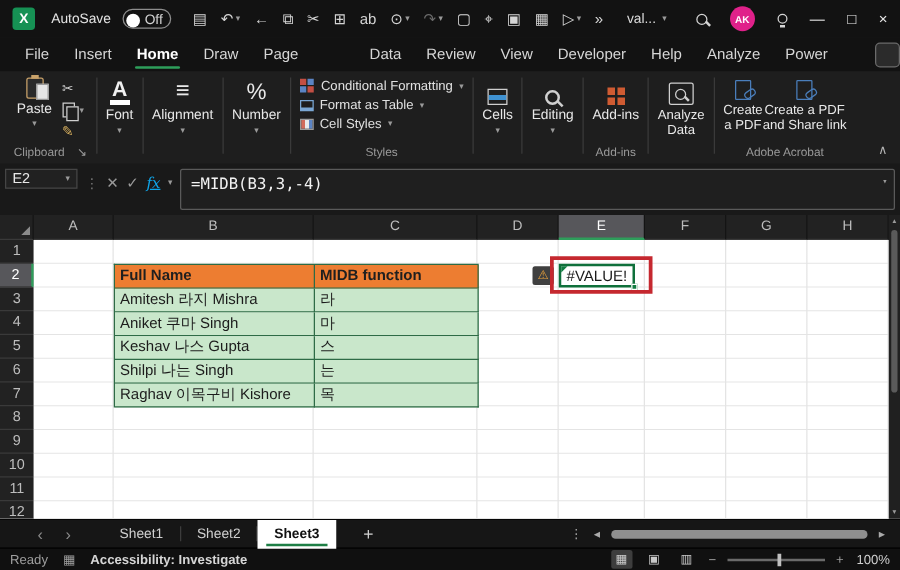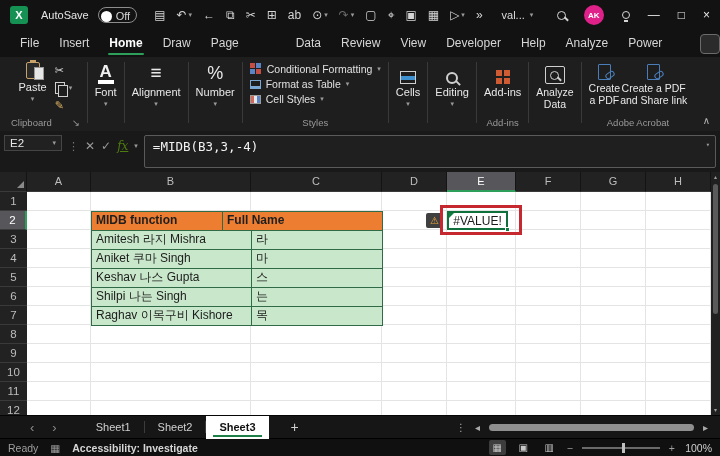--- a/index.html
+++ b/index.html
@@ -39,21 +39,21 @@
   .rtab.active::after { content:''; position:absolute; left:9px; right:9px; bottom:2px; height:2.5px;
     background:#2E9E5B; border-radius:2px; }
   .comments-btn { margin-left:auto; height:20px; display:flex; align-items:center; gap:5px;
     border:1px solid #6b6b6b; border-radius:4px; background:#2b2b2b; color:#ececec;
     font-size:11px; padding:0 9px; }
 
   
   .ribbon { height:74px; background:#1E1E1E; display:flex; position:relative; padding-left:4px; }
   .vsep { width:1px; background:#3a3a3a; margin:5px 0 8px; }
   .rgroup { display:flex; flex-direction:column; align-items:center; padding:5px 7px 0; }
-  .glabel { font-size:9.5px; color:#9a9a9a; margin-top:auto; padding-bottom:3px; display:flex; gap:20px; align-items:center; }
+  .glabel { font-size:9.5px; color:#9a9a9a; margin-top:auto; padding-bottom:3px; display:flex; gap:10px; align-items:center; }
   .bigbtn { display:flex; flex-direction:column; align-items:center; gap:2px; color:#e8e8e8; font-size:11px; }
   .bigicon { height:22px; display:flex; align-items:flex-end; justify-content:center; color:#e8e8e8; }
   .clip-row { display:flex; gap:8px; align-items:flex-start; }
   .mini-col { display:flex; flex-direction:column; gap:5px; padding-top:2px; }
   .mini { font-size:11px; color:#d5d5d5; display:flex; gap:2px; align-items:center; }
   .ic-paste { width:14px; height:17px; border:1.5px solid #C9A26A; border-radius:2px; position:relative; background:#2a2a2a; }
   .ic-paste::before { content:''; position:absolute; top:-3px; left:3px; width:6px; height:3px; background:#C9A26A; }
   .ic-paste::after { content:''; position:absolute; right:-5px; bottom:-2px; width:8px; height:11px;
     background:#e6e6e6; border:1px solid #999; }
   .ic-copy { width:12px; height:12px; position:relative; }
@@ -85,21 +85,21 @@
   .acrobat-btns { display:flex; align-items:flex-start; padding-top:2px; }
   .collapse { position:absolute; right:10px; bottom:5px; color:#b5b5b5; font-size:10px; }
 
   
   .formulabar { height:41px; background:#191919; display:flex; align-items:flex-start; padding:4px 4px 0; gap:6px; }
   .namebox { width:58px; height:16px; border:1px solid #454545; background:#212121; color:#e8e8e8;
     font-size:11.5px; display:flex; align-items:center; padding:0 5px; }
   .namebox .chev { margin-left:auto; }
   .fb-dots { color:#777; font-size:11px; padding-top:5px; }
   .fb-btn { color:#9a9a9a; font-size:12px; padding-top:4px; }
-  .fb-fx { font-family:"DejaVu Serif",serif; font-style:italic; color:#4d7c0f; font-size:12px; padding-top:4px;text-decoration:underline; }
+  .fb-fx { font-family:"DejaVu Serif",serif; font-style:italic; color:#0ea5e9; font-size:12px; padding-top:4px;text-decoration:underline; }
   .formula-input { flex:1; height:33px; border:1px solid #5a5a5a; background:#1f1f1f; border-radius:2px;
     color:#f2f2f2; font-family:"DejaVu Sans Mono",monospace; font-size:12.5px; padding:3px 0 0 8px;
     position:relative; }
   .formula-input .chev { position:absolute; right:5px; top:5px; }
 
   
   .grid { height:243px; position:relative; background:#fff; }
   .colheaders { display:flex; height:20px; background:#222; }
   .ch { height:20px; line-height:19px; text-align:center; font-size:11px; color:#bdbdbd;
     border-right:1px solid #141414; border-bottom:1px solid #3a3a3a; }
@@ -432,22 +432,22 @@
         <div class="rh">7</div>
         <div class="rh">8</div>
         <div class="rh">9</div>
         <div class="rh">10</div>
         <div class="rh">11</div>
         <div class="rh">12</div>
       </div>
       <div class="sheet">
         <div class="xtable">
           <div class="xrow hdr">
+            <div class="xc b">Full Name</div>
             <div class="xc c">MIDB function</div>
-            <div class="xc b">Full Name</div>
           </div>
           <div class="xrow data">
             <div class="xc b">Amitesh 라지 Mishra</div>
             <div class="xc c">라</div>
           </div>
           <div class="xrow data">
             <div class="xc b">Aniket 쿠마  Singh</div>
             <div class="xc c">마</div>
           </div>
           <div class="xrow data">

